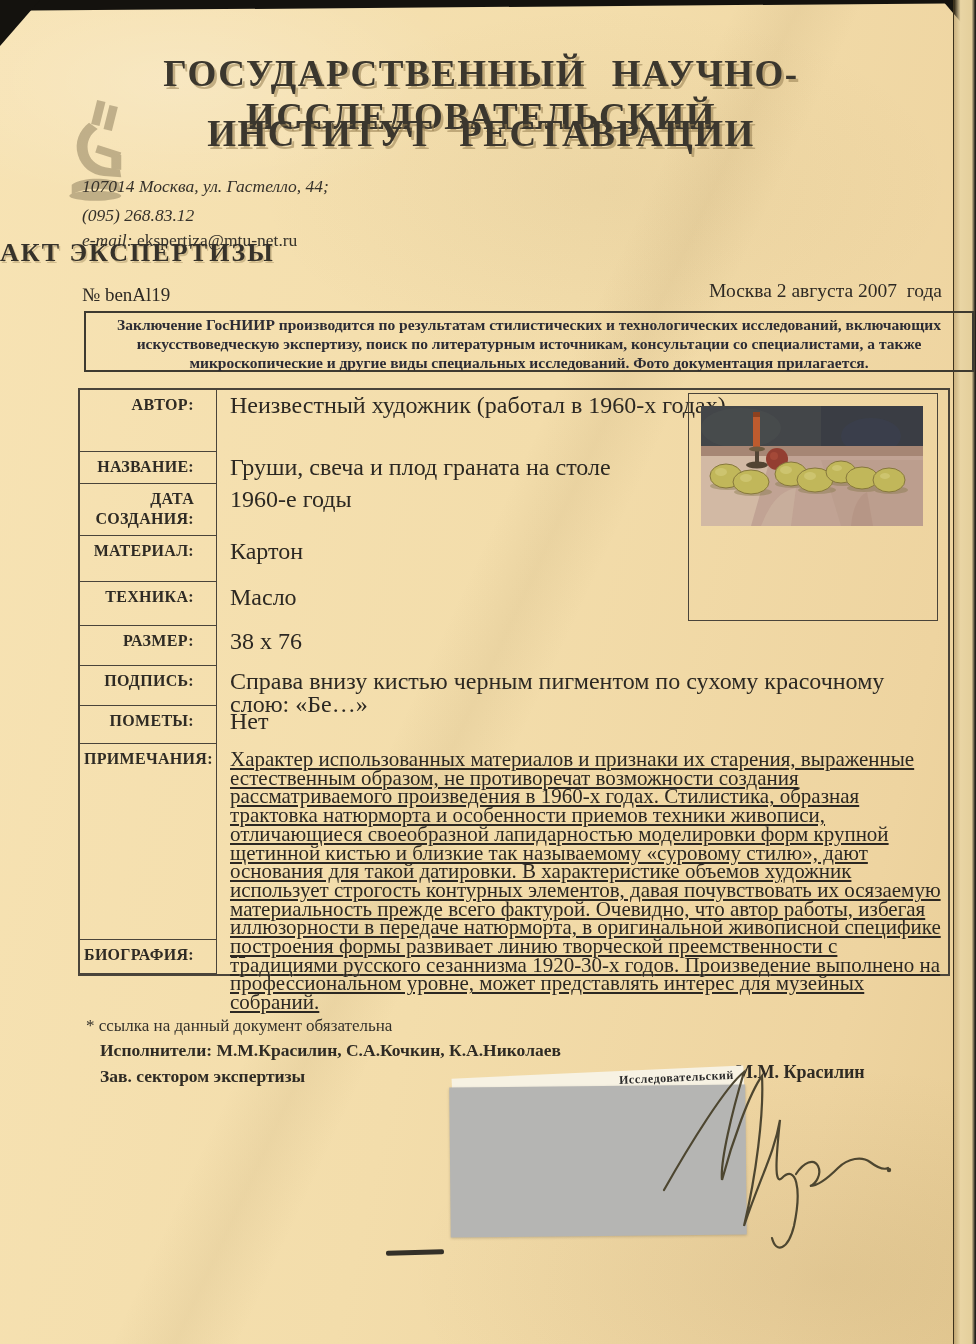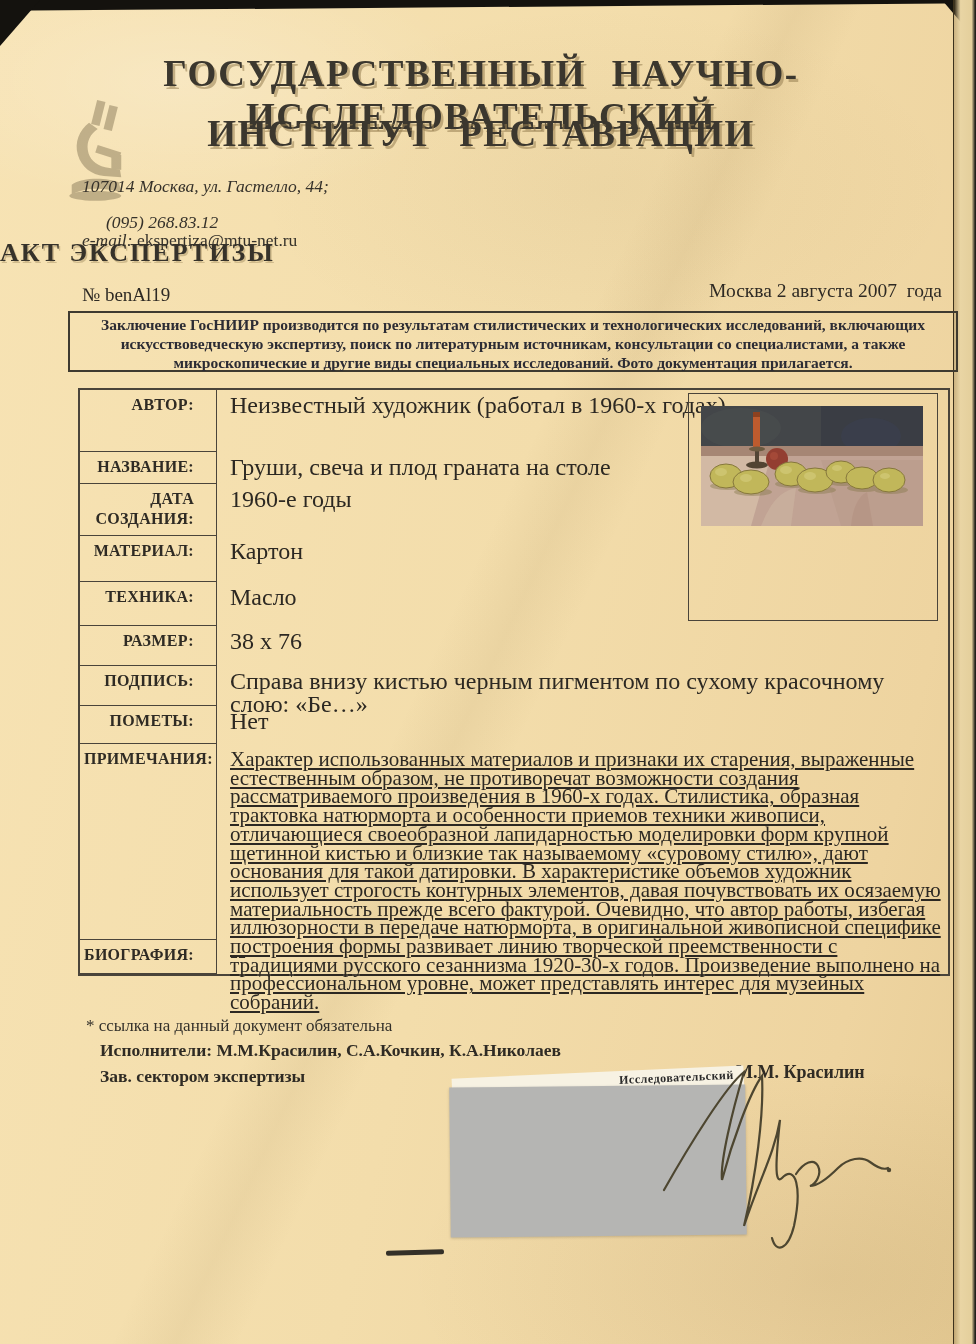--- a/index.html
+++ b/index.html
@@ -31,30 +31,30 @@
 
   
   .logo{ position:absolute; left:55px; top:98px; width:78px; height:104px; opacity:.62; }
   .org-name{ position:absolute; left:0; right:14px; text-align:center; font-weight:bold;
     color:#3b372e; font-size:37px; letter-spacing:1.5px; word-spacing:15px;
     text-shadow:2.5px 2.5px 0 rgba(151,127,82,.55); }
   .org-name.l1{ top:52px; }
   .org-name.l2{ top:112px; }
   .addr{ position:absolute; left:82px; font-size:17.5px; font-style:italic; color:#35312a; }
   .addr.a1{ top:176px; }
-  .addr.a2{ top:212px;margin-left:24px; }
+  .addr.a2{ top:205px; }
   .addr.a3{ top:230px; }
   .addr .plain{ font-style:normal; }
   .doc-title{ position:absolute; left:0; right:14px; top:238px; text-align:left;
     font-weight:bold; font-size:26px; letter-spacing:2px; color:#36322a;
     text-shadow:1.5px 1.5px 0 rgba(151,127,82,.4); }
   .doc-number{ position:absolute; left:82px; top:284px; font-size:19px; }
   .doc-date{ position:absolute; right:34px; top:280px; font-size:19.5px; white-space:pre; }
 
-  .disclaimer{ position:absolute; left:68px; top:311px; width:890px; height:61px;
+  .disclaimer{ position:absolute; left:84px; top:311px; width:890px; height:61px;
     border:2px solid #3e3a30; text-align:center; font-weight:bold; font-size:15.5px;
     line-height:19px; color:#2c2c34; padding:2px 14px; }
 
   
   .etable{ position:absolute; left:78px; top:388px; width:872px; border:2px solid var(--border,#4a443a); background:transparent; }
   .erow{ display:flex; align-items:stretch; }
   .erow .lbl{ width:137px; border-right:1.5px solid var(--border,#4a443a);
     border-bottom:1.5px solid var(--border,#4a443a); text-align:right;
     font-weight:bold; font-size:16px; line-height:20px; letter-spacing:.3px;
     padding:5px 22px 0 4px; color:#2f2b24; }

